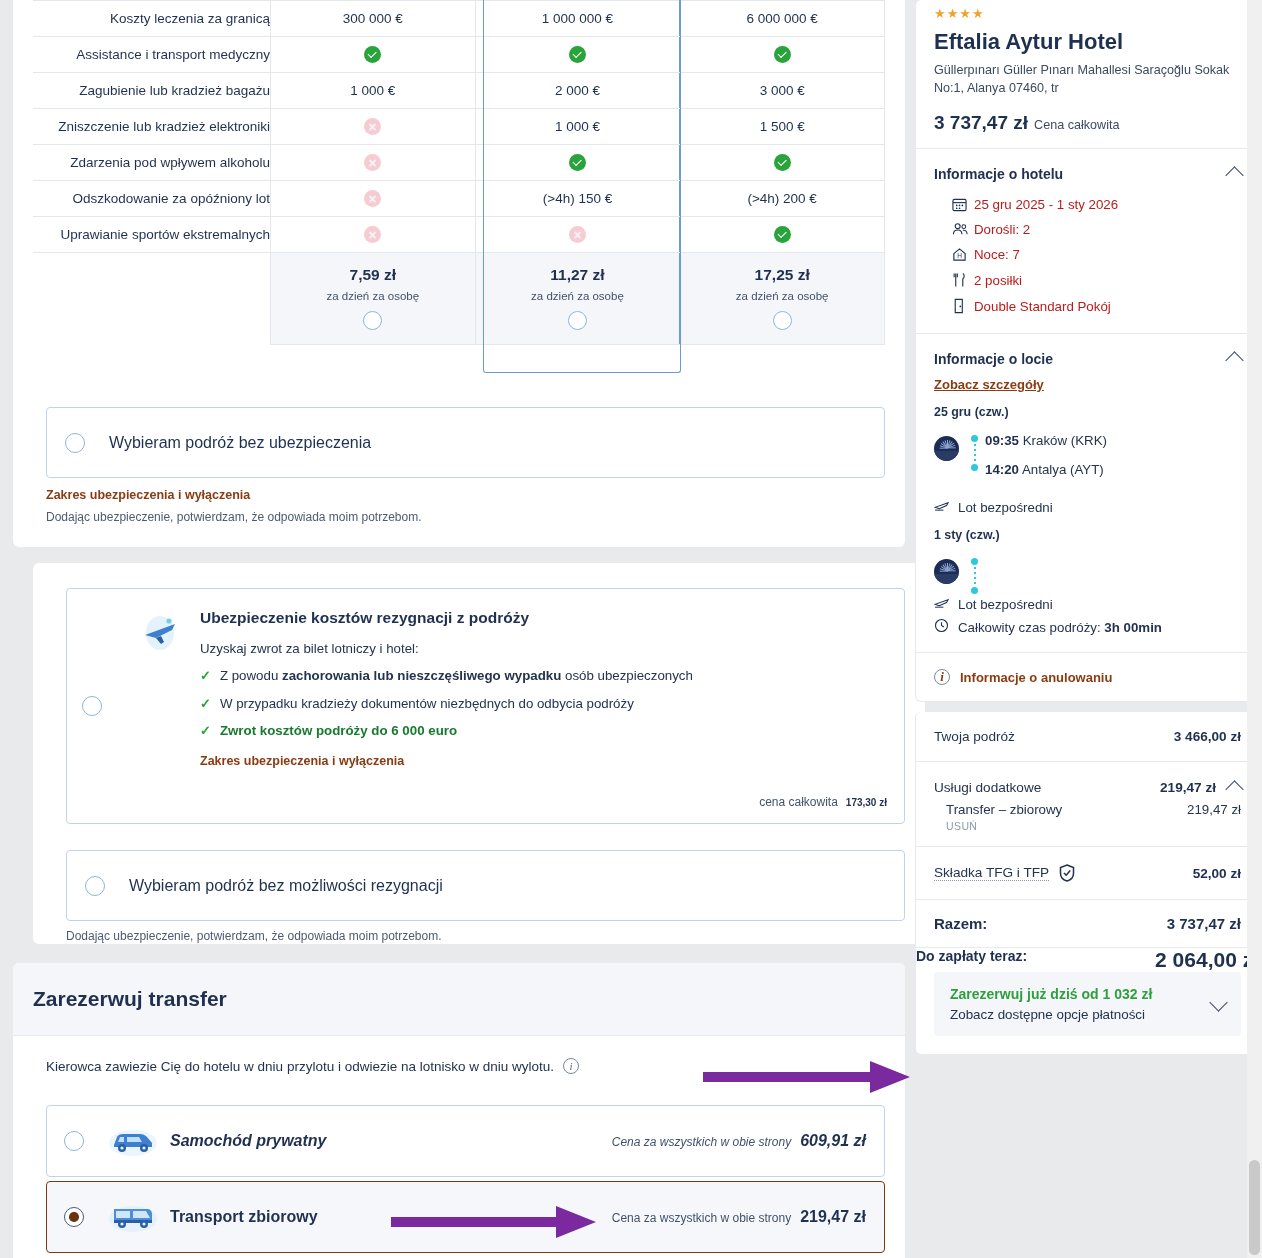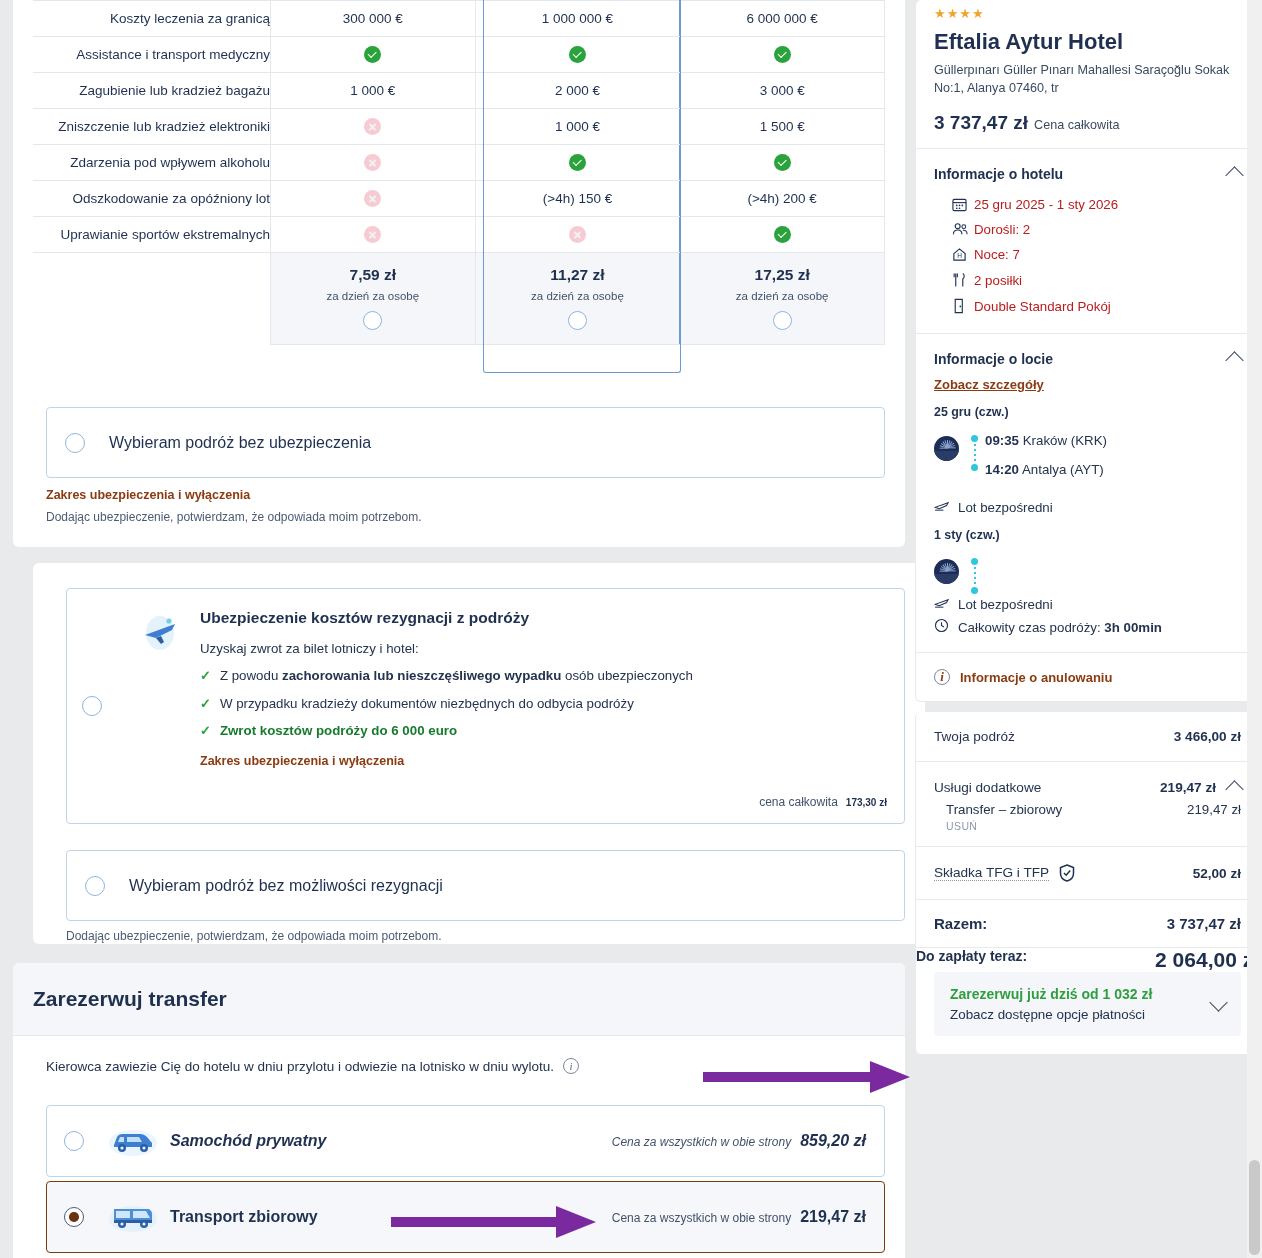--- a/index.html
+++ b/index.html
@@ -334,21 +334,21 @@
             <path d="M21 13 L33 13 L36 18 L21 18 Z" fill="#bfe0f7"></path>
             <circle cx="16" cy="24" r="4" fill="#2a5fa8"></circle>
               <circle cx="38" cy="24" r="4" fill="#2a5fa8"></circle>
             <circle cx="16" cy="24" r="1.6" fill="#e7f2fb"></circle>
               <circle cx="38" cy="24" r="1.6" fill="#e7f2fb"></circle>
           </svg>
         </div>
         <div class="tr-label">Samochód prywatny</div>
         <div class="tr-price">
           <span>Cena za wszystkich w obie strony</span>
-          <b>859,20 zł</b>
+          <b>609,91 zł</b>
         </div>
       </div>
 
       <div class="tr-opt sel" style="top:218px;">
         <div class="tr-ro-filled" style="margin-left:17px;"></div>
         <div class="tr-icon">
           <svg viewBox="0 0 54 34" width="54" height="34">
             <ellipse cx="27" cy="19" rx="24" ry="13" fill="#dceefb" opacity=".6"></ellipse>
             <path d="M8 9 L41 9 C44 9 46 11 46 14 L46 23 L8 23 Z" fill="#4d8ed6"></path>
             <path d="M10 11 L24 11 L24 18 L10 18 Z" fill="#cfe7fa"></path>

